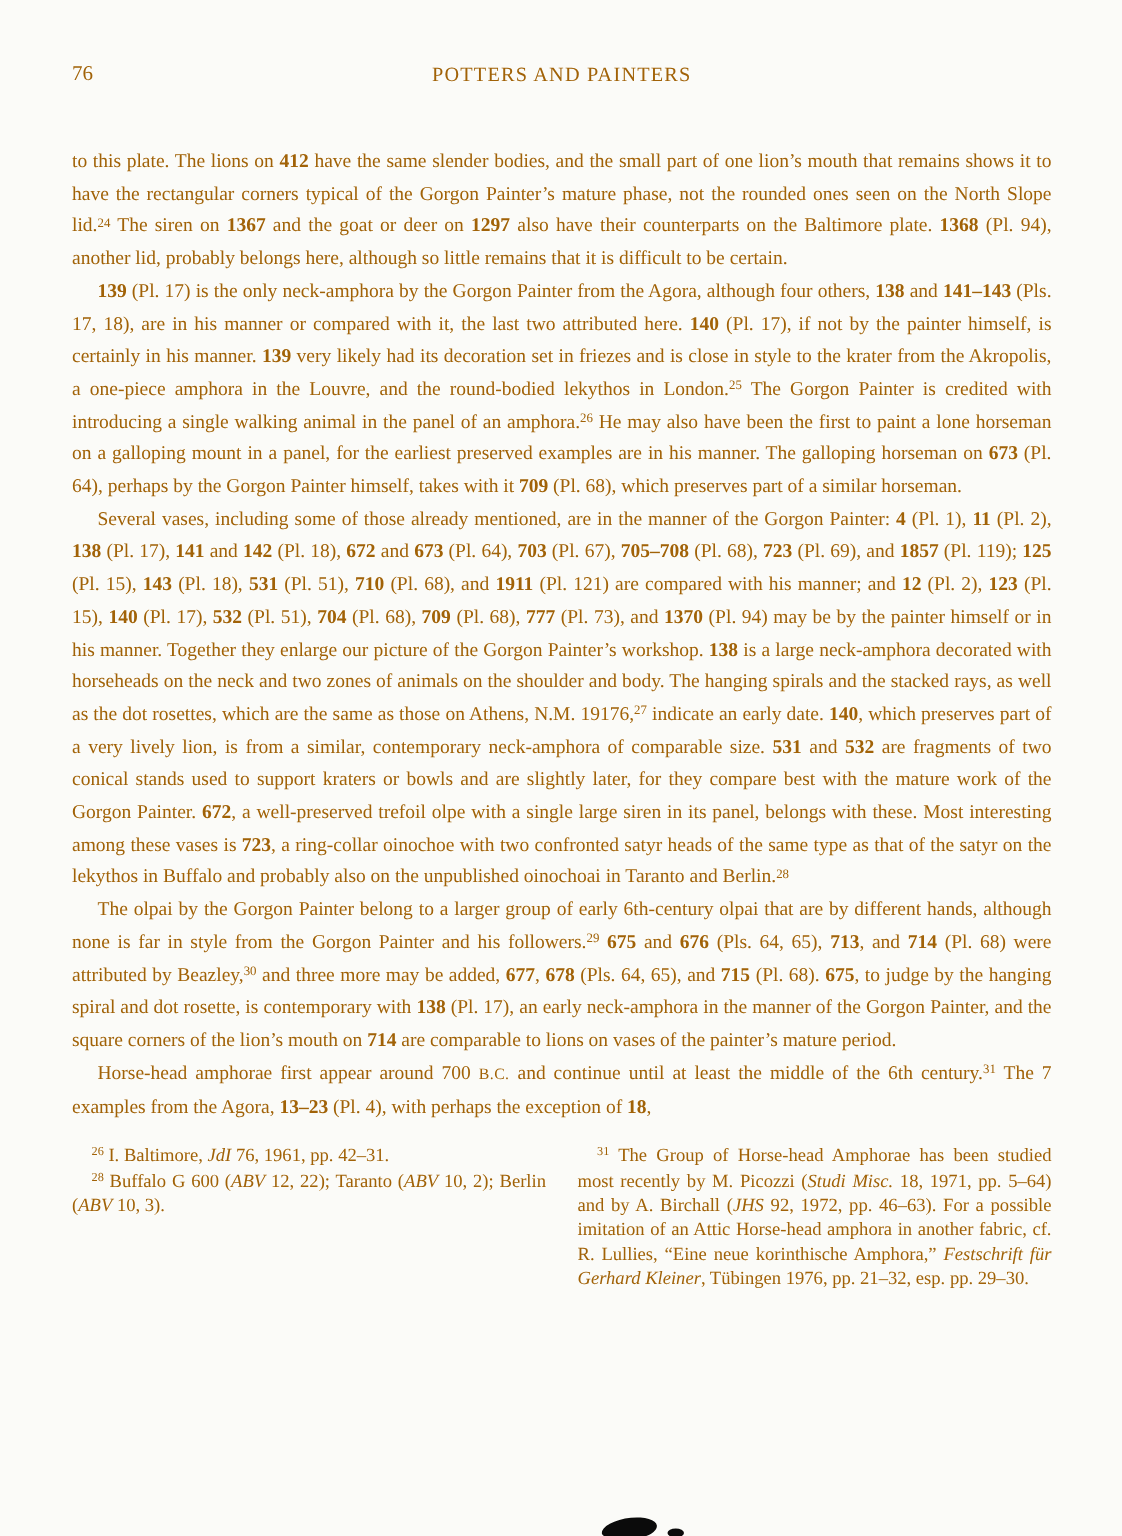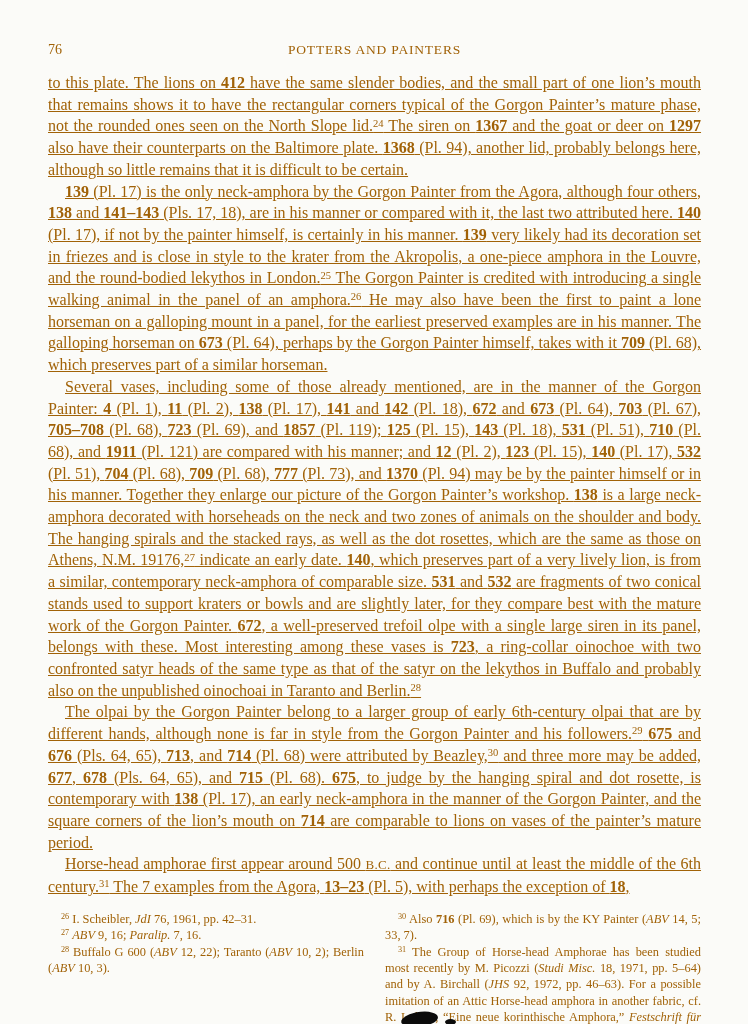--- a/index.html
+++ b/index.html
@@ -27,25 +27,24 @@
   }
   .page-number {
     position: absolute;
     left: 0;
     top: 0;
     font-size: 14px;
     letter-spacing: 0;
   }
 
   .body-text {
-    margin-top: 12px;
-    font-size: 16px;
+    margin-top: 36px;
+    font-size: 13px;
     line-height: 21.7px;
     text-align: justify;
-    text-decoration: underline;
   }
   .para { margin: 0; }
   .body-text .para.indent { text-indent: 17px; }
 
   b { font-weight: 700; }
   i { font-style: italic; }
   sup {
     font-size: 66%;
     line-height: 0;
     vertical-align: baseline;
@@ -84,31 +83,29 @@
   <div class="header-row">
     <span class="page-number">76</span>
     <span class="running-head">POTTERS AND PAINTERS</span>
   </div>
 
   <div class="body-text">
       <p class="para"><span>to this plate. The lions on </span><b>412</b><span> have the same slender bodies, and the small part of one lion’s mouth that remains shows it to have the rectangular corners typical of the Gorgon Painter’s mature phase, not the rounded ones seen on the North Slope lid.</span><sup>24</sup><span> The siren on </span><b>1367</b><span> and the goat or deer on </span><b>1297</b><span> also have their counterparts on the Baltimore plate. </span><b>1368</b><span> (Pl. 94), another lid, probably belongs here, although so little remains that it is difficult to be certain.</span></p>
       <p class="para indent"><b>139</b><span> (Pl. 17) is the only neck-amphora by the Gorgon Painter from the Agora, although four others, </span><b>138</b><span> and </span><b>141–143</b><span> (Pls. 17, 18), are in his manner or compared with it, the last two attributed here. </span><b>140</b><span> (Pl. 17), if not by the painter himself, is certainly in his manner. </span><b>139</b><span> very likely had its decoration set in friezes and is close in style to the krater from the Akropolis, a one-piece amphora in the Louvre, and the round-bodied lekythos in London.</span><sup>25</sup><span> The Gorgon Painter is credited with introducing a single walking animal in the panel of an amphora.</span><sup>26</sup><span> He may also have been the first to paint a lone horseman on a galloping mount in a panel, for the earliest preserved examples are in his manner. The galloping horseman on </span><b>673</b><span> (Pl. 64), perhaps by the Gorgon Painter himself, takes with it </span><b>709</b><span> (Pl. 68), which preserves part of a similar horseman.</span></p>
       <p class="para indent"><span>Several vases, including some of those already mentioned, are in the manner of the Gorgon Painter: </span><b>4</b><span> (Pl. 1), </span><b>11</b><span> (Pl. 2), </span><b>138</b><span> (Pl. 17), </span><b>141</b><span> and </span><b>142</b><span> (Pl. 18), </span><b>672</b><span> and </span><b>673</b><span> (Pl. 64), </span><b>703</b><span> (Pl. 67), </span><b>705–708</b><span> (Pl. 68), </span><b>723</b><span> (Pl. 69), and </span><b>1857</b><span> (Pl. 119); </span><b>125</b><span> (Pl. 15), </span><b>143</b><span> (Pl. 18), </span><b>531</b><span> (Pl. 51), </span><b>710</b><span> (Pl. 68), and </span><b>1911</b><span> (Pl. 121) are compared with his manner; and </span><b>12</b><span> (Pl. 2), </span><b>123</b><span> (Pl. 15), </span><b>140</b><span> (Pl. 17), </span><b>532</b><span> (Pl. 51), </span><b>704</b><span> (Pl. 68), </span><b>709</b><span> (Pl. 68), </span><b>777</b><span> (Pl. 73), and </span><b>1370</b><span> (Pl. 94) may be by the painter himself or in his manner. Together they enlarge our picture of the Gorgon Painter’s workshop. </span><b>138</b><span> is a large neck-amphora decorated with horseheads on the neck and two zones of animals on the shoulder and body. The hanging spirals and the stacked rays, as well as the dot rosettes, which are the same as those on Athens, N.M. 19176,</span><sup>27</sup><span> indicate an early date. </span><b>140</b><span>, which preserves part of a very lively lion, is from a similar, contemporary neck-amphora of comparable size. </span><b>531</b><span> and </span><b>532</b><span> are fragments of two conical stands used to support kraters or bowls and are slightly later, for they compare best with the mature work of the Gorgon Painter. </span><b>672</b><span>, a well-preserved trefoil olpe with a single large siren in its panel, belongs with these. Most interesting among these vases is </span><b>723</b><span>, a ring-collar oinochoe with two confronted satyr heads of the same type as that of the satyr on the lekythos in Buffalo and probably also on the unpublished oinochoai in Taranto and Berlin.</span><sup>28</sup></p>
       <p class="para indent"><span>The olpai by the Gorgon Painter belong to a larger group of early 6th-century olpai that are by different hands, although none is far in style from the Gorgon Painter and his followers.</span><sup>29</sup><span> </span><b>675</b><span> and </span><b>676</b><span> (Pls. 64, 65), </span><b>713</b><span>, and </span><b>714</b><span> (Pl. 68) were attributed by Beazley,</span><sup>30</sup><span> and three more may be added, </span><b>677</b><span>, </span><b>678</b><span> (Pls. 64, 65), and </span><b>715</b><span> (Pl. 68). </span><b>675</b><span>, to judge by the hanging spiral and dot rosette, is contemporary with </span><b>138</b><span> (Pl. 17), an early neck-amphora in the manner of the Gorgon Painter, and the square corners of the lion’s mouth on </span><b>714</b><span> are comparable to lions on vases of the painter’s mature period.</span></p>
-      <p class="para indent"><span>Horse-head amphorae first appear around 500 </span><span class="sc">B.C.</span><span> and continue until at least the middle of the 6th century.</span><sup>31</sup><span> The 7 examples from the Agora, </span><b>13–23</b><span> (Pl. 5), with perhaps the exception of </span><b>18</b><span>,</span></p>
+      <p class="para indent"><span>Horse-head amphorae first appear around 700 </span><span class="sc">B.C.</span><span> and continue until at least the middle of the 6th century.</span><sup>31</sup><span> The 7 examples from the Agora, </span><b>13–23</b><span> (Pl. 4), with perhaps the exception of </span><b>18</b><span>,</span></p>
     </div>
 
   <div class="footnotes">
     <div class="fn-col">
-        <p class="para indent"><sup>26</sup><span> I. Scheibler, </span><i>JdI</i><span> 76, 1961, pp. 42–31.</span></p>
-        <p class="para indent"><sup>27</sup><span> </span><i>ABV</i><span> 9, 16; </span><i>Paralip.</i><span> 7, 16.</span></p>
+        <p class="para indent"><sup>26</sup><span> I. Baltimore, </span><i>JdI</i><span> 76, 1961, pp. 42–31.</span></p>
         <p class="para indent"><sup>28</sup><span> Buffalo G 600 (</span><i>ABV</i><span> 12, 22); Taranto (</span><i>ABV</i><span> 10, 2); Berlin (</span><i>ABV</i><span> 10, 3).</span></p>
       </div>
     <div class="fn-col">
-        <p class="para indent"><sup>30</sup><span> Also </span><b>716</b><span> (Pl. 69), which is by the KY Painter (</span><i>ABV</i><span> 14, 5; 33, 7).</span></p>
         <p class="para indent"><sup>31</sup><span> The Group of Horse-head Amphorae has been studied most recently by M. Picozzi (</span><i>Studi Misc.</i><span> 18, 1971, pp. 5–64) and by A. Birchall (</span><i>JHS</i><span> 92, 1972, pp. 46–63). For a possible imitation of an Attic Horse-head amphora in another fabric, cf. R. Lullies, “Eine neue korinthische Amphora,” </span><i>Festschrift für Gerhard Kleiner</i><span>, Tübingen 1976, pp. 21–32, esp. pp. 29–30.</span></p>
       </div>
   </div>
 
   <div class="smudge smudge-1"></div>
   <div class="smudge smudge-2"></div>
 
 </div>
 
 </body></html>

